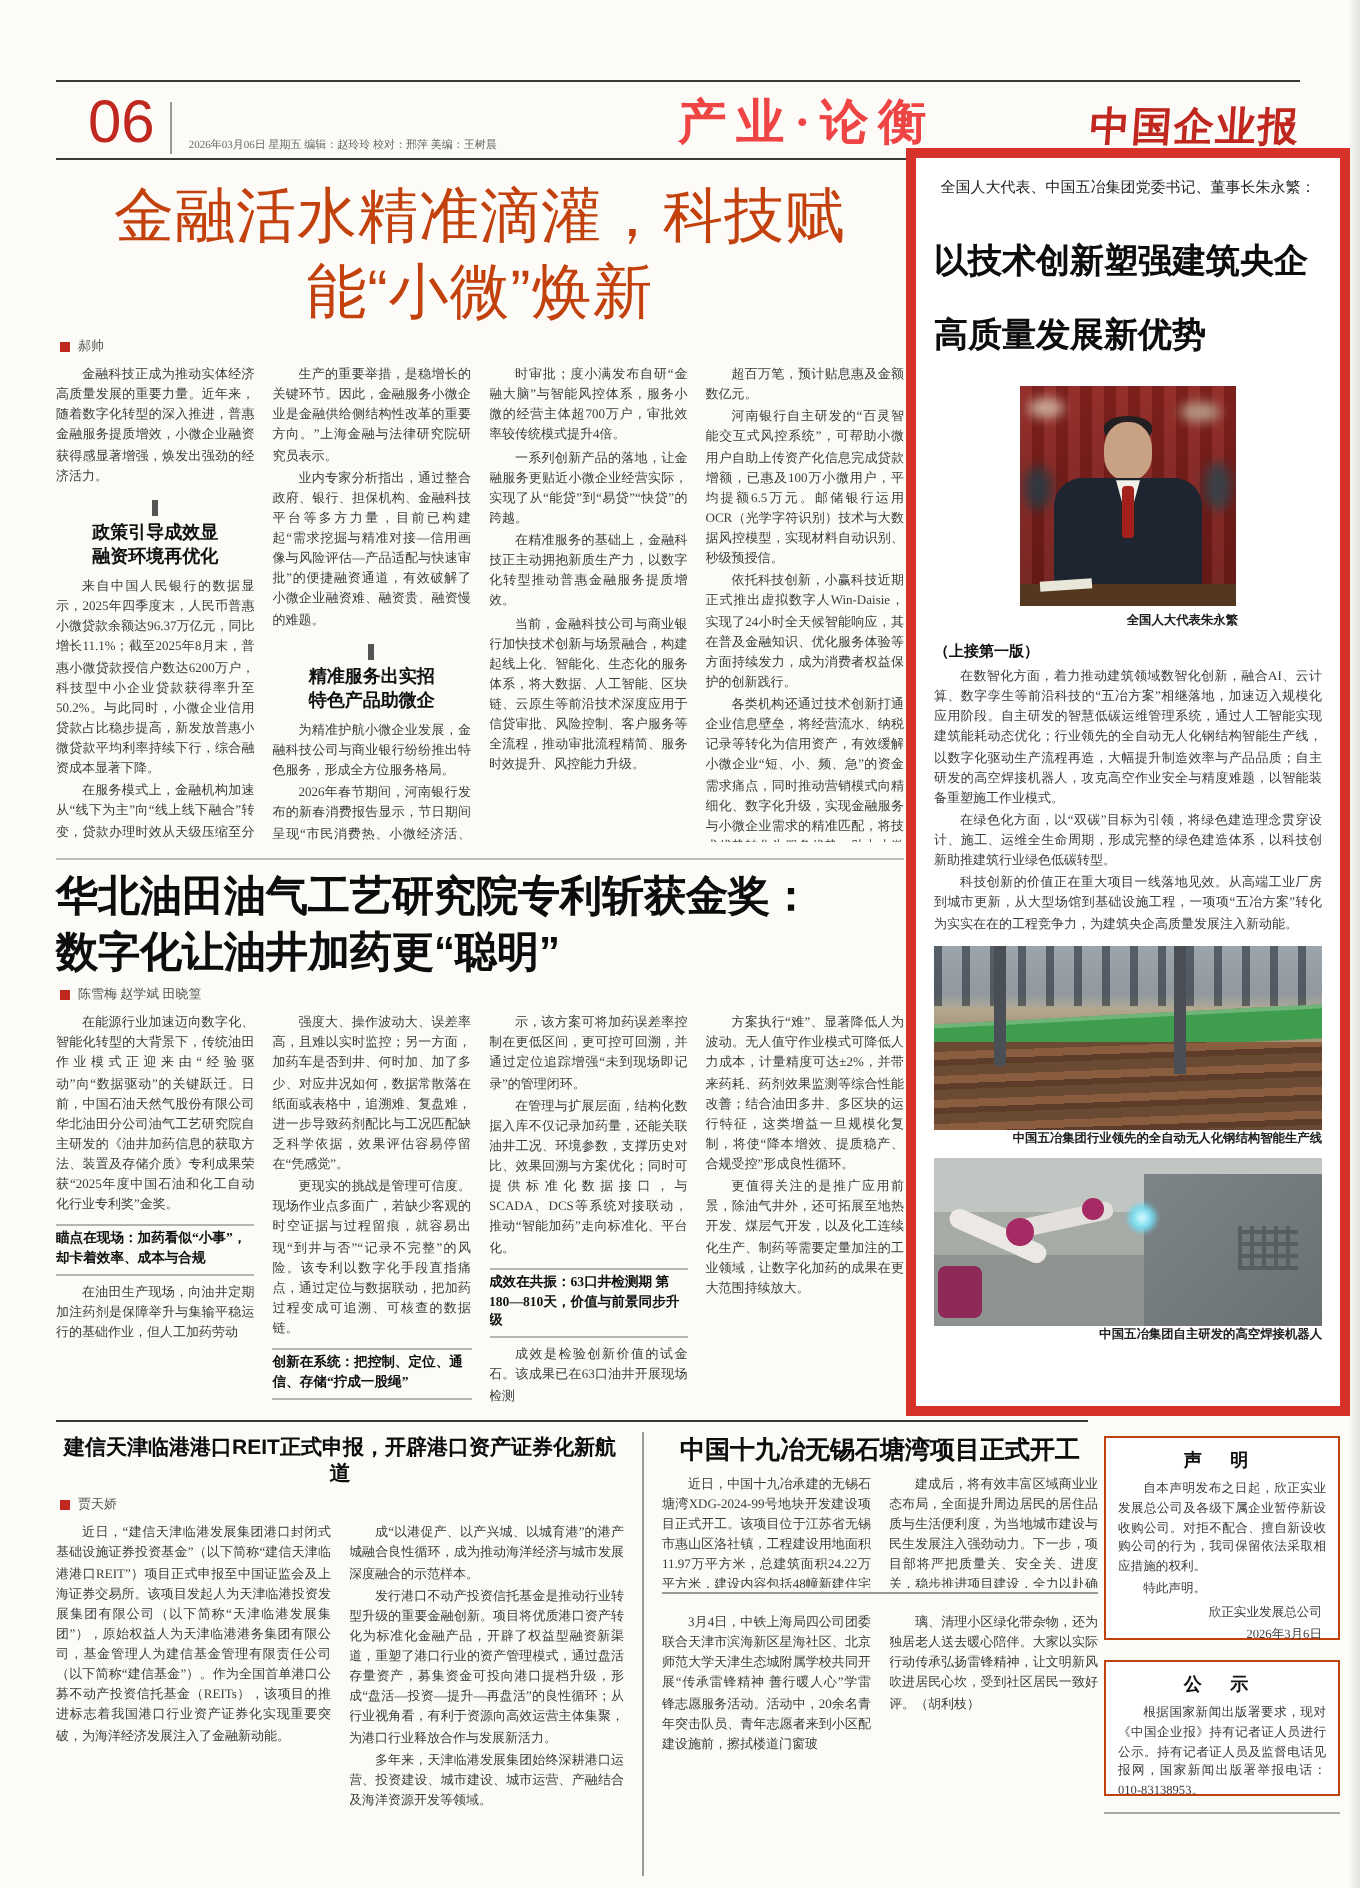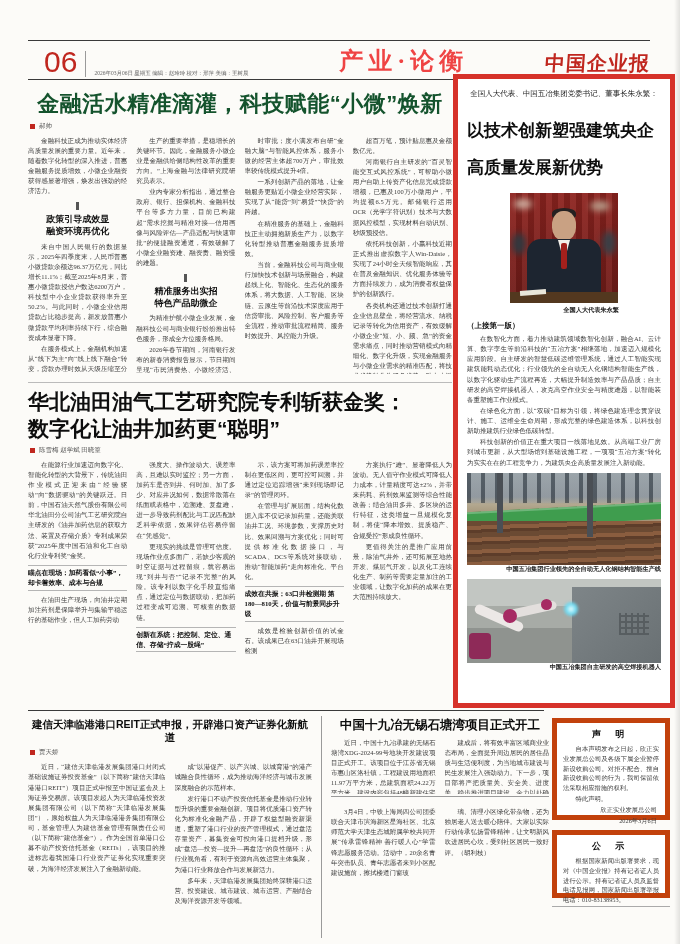--- a/index.html
+++ b/index.html
@@ -21,33 +21,33 @@
   .section-title{flex:1;text-align:center;font-size:24px;font-weight:bold;
         letter-spacing:5px;color:#ef4444;}
   .masthead{font-size:20px;font-weight:bold;color:#c0271f;transform:skewX(-4deg);
         letter-spacing:1px;}
 
   
   .cols{display:flex;gap:9px;overflow:hidden;}
   .col{flex:1;overflow:hidden;}
   .para{margin:0 0 1px 0;text-indent:2em;font-size:6.5px;line-height:1.56;
         text-align:justify;color:#3b3b3b;}
-  .subhead{font-family:Liberation Sans, sans-serif;margin:6px 0 4px;text-align:center;
+  .subhead{font-family:Liberation Mono, monospace;margin:6px 0 4px;text-align:center;
         font-size:9px;font-weight:800;line-height:1.35;white-space:pre-line;color:#111;}
   .subhead::before{content:"";display:block;width:3px;height:8px;background:#555;margin:0 auto 3px;}
   .bold-block{font-weight:bold;font-size:6.8px;line-height:1.45;margin:4px 0;padding:2px 0;
         border-top:1px solid #b5b5b5;border-bottom:1px solid #b5b5b5;text-indent:0;
         text-align:left;color:#111;}
   .byline{display:flex;align-items:center;font-size:6.5px;color:#555;margin:4px 0 5px 2px;}
   .byline-mark{display:inline-block;width:5px;height:5px;background:#c0271f;margin-right:4px;}
 
   
   .left-region{position:absolute;left:28px;top:84px;width:424px;}
-  .finance-headline{font-family:"Liberation Sans",sans-serif;font-size:22px;font-weight:700;
-        text-align:center;line-height:1.25;margin:6px 0 2px;color:#14532d;letter-spacing:0.5px;}
+  .finance-headline{font-family:"Liberation Sans",sans-serif;font-size:30px;font-weight:400;
+        text-align:center;line-height:1.25;margin:6px 0 2px;color:#c2410c;letter-spacing:0.5px;}
   .finance-cols{height:238px;}
   .article-divider{border:none;border-top:1px solid #bbb;margin:8px 0 6px;}
   .oil-headline{font-family:"Liberation Sans",sans-serif;font-size:21px;font-weight:900;
         line-height:1.22;margin:2px 0 0;color:#0d0d0d;}
   .oil-cols{height:224px;}
 
   
   .feature{position:absolute;left:453px;top:74px;width:222px;height:634px;
         border:5px solid #d6322a;background:#fff;box-sizing:border-box;padding:8px 9px;}
   .kicker{font-size:7.5px;text-align:center;color:#222;margin:2px 0 21px;}
@@ -110,21 +110,21 @@
   .reit .b-headline{font-size:10.5px;}
   .reit-cols{height:186px;margin-top:2px;}
   .vrule{position:absolute;left:293px;top:6px;height:222px;border-left:1px solid #9a9a9a;}
   .mcc19{position:absolute;left:303px;top:8px;width:218px;}
   .mcc19 .b-headline{font-size:12.5px;}
   .mcc19-cols{height:56px;margin-top:4px;}
   .mid-rule{position:absolute;left:303px;top:86px;width:218px;border-top:1px solid #9a9a9a;}
   .leifeng{position:absolute;left:303px;top:92px;width:218px;}
   .leifeng .b-headline{font-size:12.5px;padding-left:6px;}
   .leifeng-cols{height:112px;margin-top:5px;}
-  .notice-box{position:absolute;left:524px;width:118px;border:5px solid #c2410c;background:#fff;
+  .notice-box{position:absolute;left:524px;width:118px;border:1px solid #c2410c;background:#fff;
         box-sizing:border-box;padding:5px 6px;}
   .statement{top:8px;height:102px;}
   .gongshi{top:120px;height:68px;}
   .box-title{font-size:9px;font-weight:bold;text-align:center;letter-spacing:6px;
         margin:0 0 3px;color:#111;}
   .box-body .para{font-size:6.3px;}
   .box-sign{font-size:6.3px;text-align:right;margin:2px 2px 0 0;color:#3b3b3b;}
   .under-rule{position:absolute;left:524px;top:196px;width:118px;border-top:1px solid #aaa;}
 </style>
 </head>

